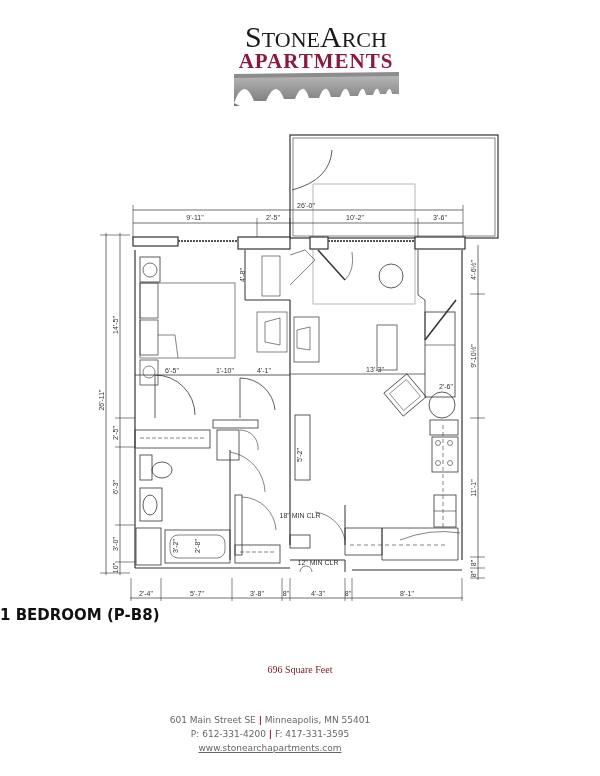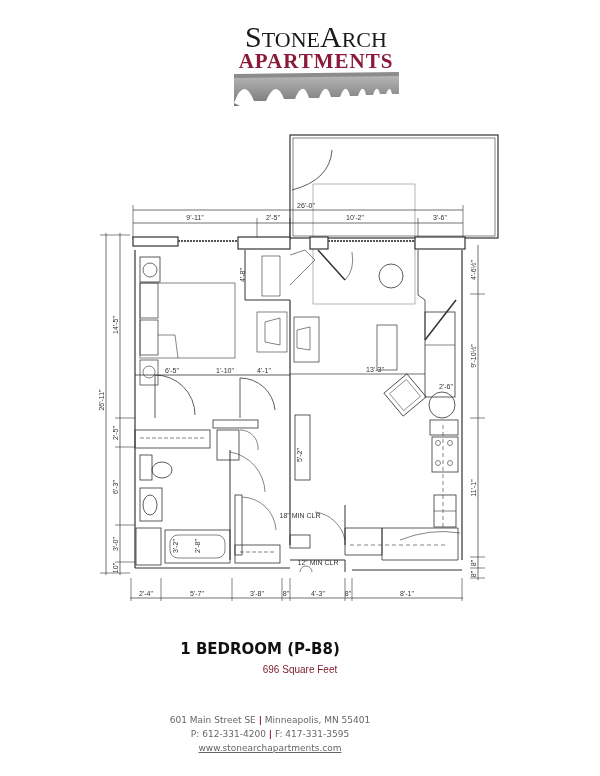--- a/index.html
+++ b/index.html
@@ -15,26 +15,26 @@
   }
   .logo-top .small { font-size: 22px; }
   .logo-bottom {
     position: absolute; left: 0; width: 600px; top: 50px; text-align: center;
     font-family: "Liberation Serif", serif; font-weight: bold; font-size: 21px; color: #8b1a3a;
     letter-spacing: 1px; line-height: 22px;
   }
   .arches { position: absolute; left: 218px; top: 70px; width: 165px; height: 36px; }
   .plan { position: absolute; left: 0; top: 120px; width: 600px; height: 500px; }
   .title {
-    position: absolute; left: 0; width: 520px; top: 640px; text-align: center;
+    position: absolute; left: 0; width: 520px; top: 606px; text-align: left;
     font-family: "DejaVu Sans", sans-serif; font-weight: bold; font-size: 15px; color: #111;
   }
   .sqft {
     position: absolute; left: 0; width: 600px; top: 664px; text-align: center;
-    font-family: Liberation Sans, sans-serif; font-size: 10px; color: #7a1a28;
+    font-family: Liberation Serif, serif; font-size: 10px; color: #7a1a28;
   }
   .addr {
     position: absolute; left: 0; width: 540px; text-align: center;
     font-family: "DejaVu Sans", sans-serif; font-size: 9px; color: #666;
   }
   .sep { color: #8b1a3a; font-weight: bold; }
   .dim { font-family: "Liberation Sans", sans-serif; font-size: 7px; fill: #333; }
 </style>
 </head>
 <body>

